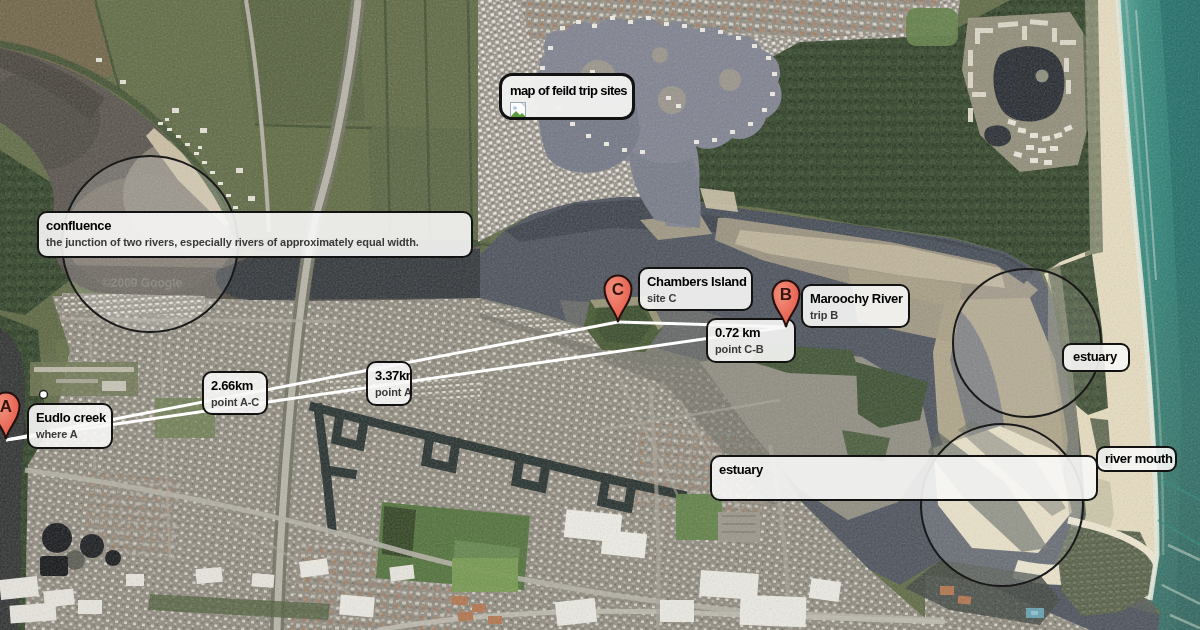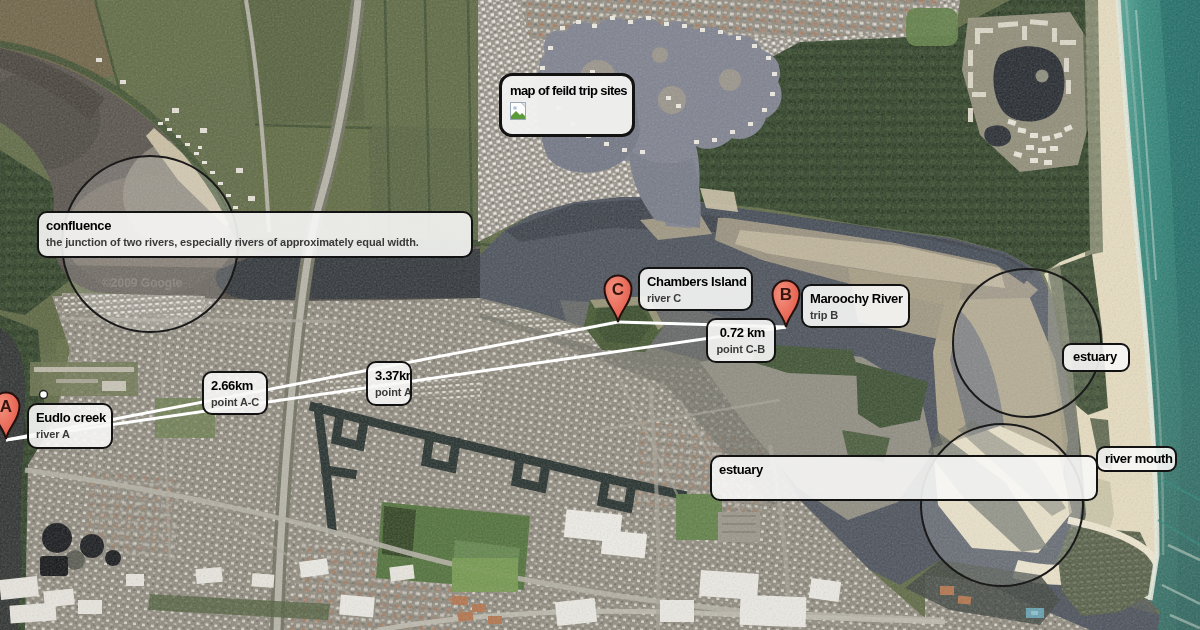--- a/index.html
+++ b/index.html
@@ -465,64 +465,64 @@
 
   <circle cx="150" cy="244" r="88" fill="rgba(240,240,240,0.18)" stroke="#1a1a1a" stroke-width="2"></circle>
 
   <circle cx="1027" cy="343" r="74" fill="rgba(240,240,240,0.10)" stroke="#1a1a1a" stroke-width="2"></circle>
 
   <circle cx="1002" cy="505" r="81" fill="rgba(240,240,240,0.16)" stroke="#1a1a1a" stroke-width="2"></circle>
 
   <circle cx="43.5" cy="394.5" r="4" fill="#fff" stroke="#222" stroke-width="1.5"></circle>
 </svg>
 
-<div class="callout" style="left:499px;top:73px;width:136px;height:64px;border-width:3px;border-radius:13px;background:rgba(241,241,240,0.97);padding:6px 8px;">
+<div class="callout" style="left:499px;top:73px;width:136px;height:47px;border-width:3px;border-radius:13px;background:rgba(241,241,240,0.97);padding:6px 8px;">
   <b style="font-size:13px;letter-spacing:-0.6px;">map of feild trip sites</b>
   
   <svg width="18" height="19" style="margin-top:3px;">
     <rect x="0.5" y="0.5" width="15" height="17" fill="#fdfdfd" stroke="#9aa7b5"></rect>
     <path d="M15.5,0.5 L15.5,5 L11,0.5 Z" fill="#dfe6ee" stroke="#9aa7b5" stroke-width="0.8"></path>
     <circle cx="5" cy="6" r="1.8" fill="#aac4e0"></circle>
     <path d="M1,14 L6,9 L10,13 L12,11 L15,14 L15,17 L1,17 Z" fill="#5c9b3a"></path>
   </svg>
 </div>
 
 <div class="callout" style="left:37px;top:211px;width:436px;height:47px;">
   <b>confluence</b>
   <span>the junction of two rivers, especially rivers of approximately equal width.</span>
 </div>
 
 <div class="callout" style="left:638px;top:267px;width:115px;height:44px;border-width:2.5px;">
   <b>Chambers Island</b>
-  <span>river C</span>
+  <span>site C</span>
 </div>
 
 <div class="callout" style="left:801px;top:284px;width:109px;height:44px;border-width:2.5px;">
   <b>Maroochy River</b>
   <span>trip B</span>
 </div>
 
-<div class="callout" style="left:706px;top:318px;width:70px;height:45px;border-width:2.5px;text-align:right;">
+<div class="callout" style="left:706px;top:318px;width:90px;height:45px;border-width:2.5px;">
   <b>0.72 km</b>
   <span>point C-B</span>
 </div>
 
 <div class="callout" style="left:202px;top:371px;width:66px;height:44px;border-width:2.5px;">
   <b>2.66km</b>
   <span>point A-C</span>
 </div>
 
 <div class="callout" style="left:366px;top:361px;width:46px;height:45px;border-width:2.5px;">
   <b>3.37km</b>
   <span>point A-B</span>
 </div>
 
 <div class="callout" style="left:27px;top:403px;width:86px;height:46px;border-width:2.5px;">
   <b>Eudlo creek</b>
-  <span>river A</span>
+  <span>where A</span>
 </div>
 
 <div class="callout" style="left:1062px;top:343px;width:68px;height:29px;border-width:2px;border-radius:9px;padding:3px 9px;">
   <b>estuary</b>
 </div>
 
 <div class="callout" style="left:1096px;top:446px;width:81px;height:26px;border-width:2px;border-radius:9px;padding:2px 7px;">
   <b>river mouth</b>
 </div>
 

